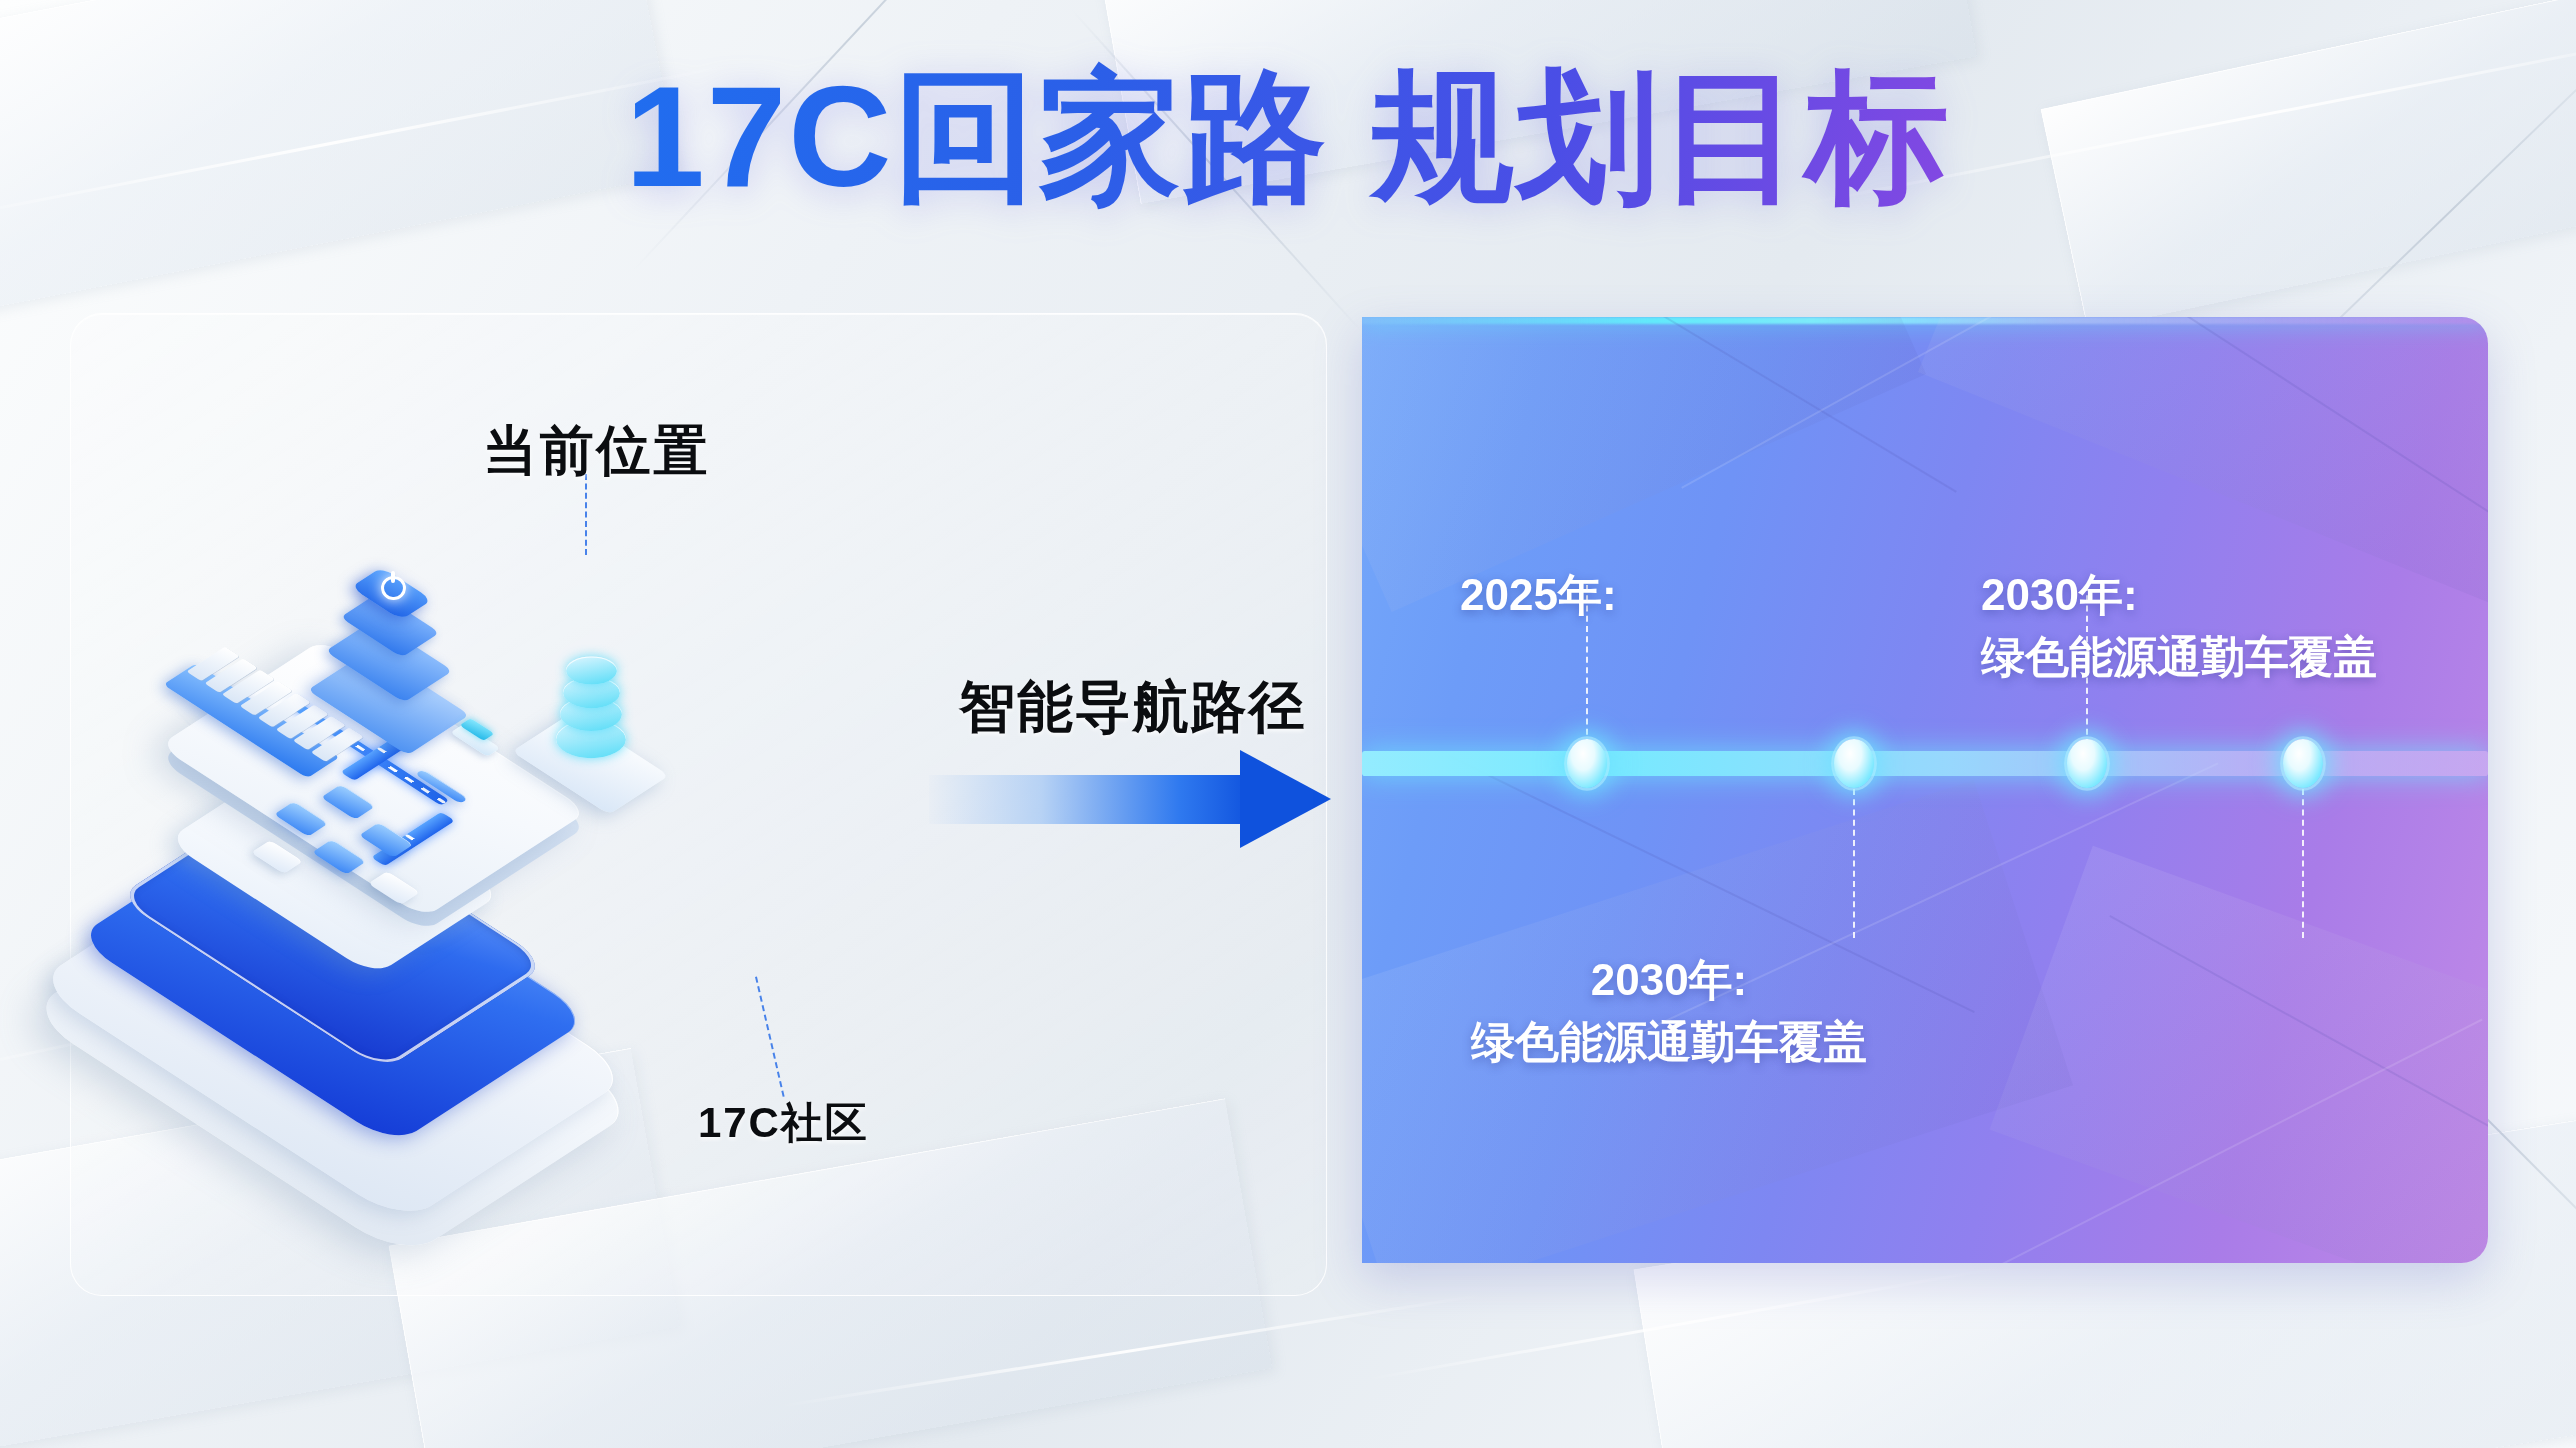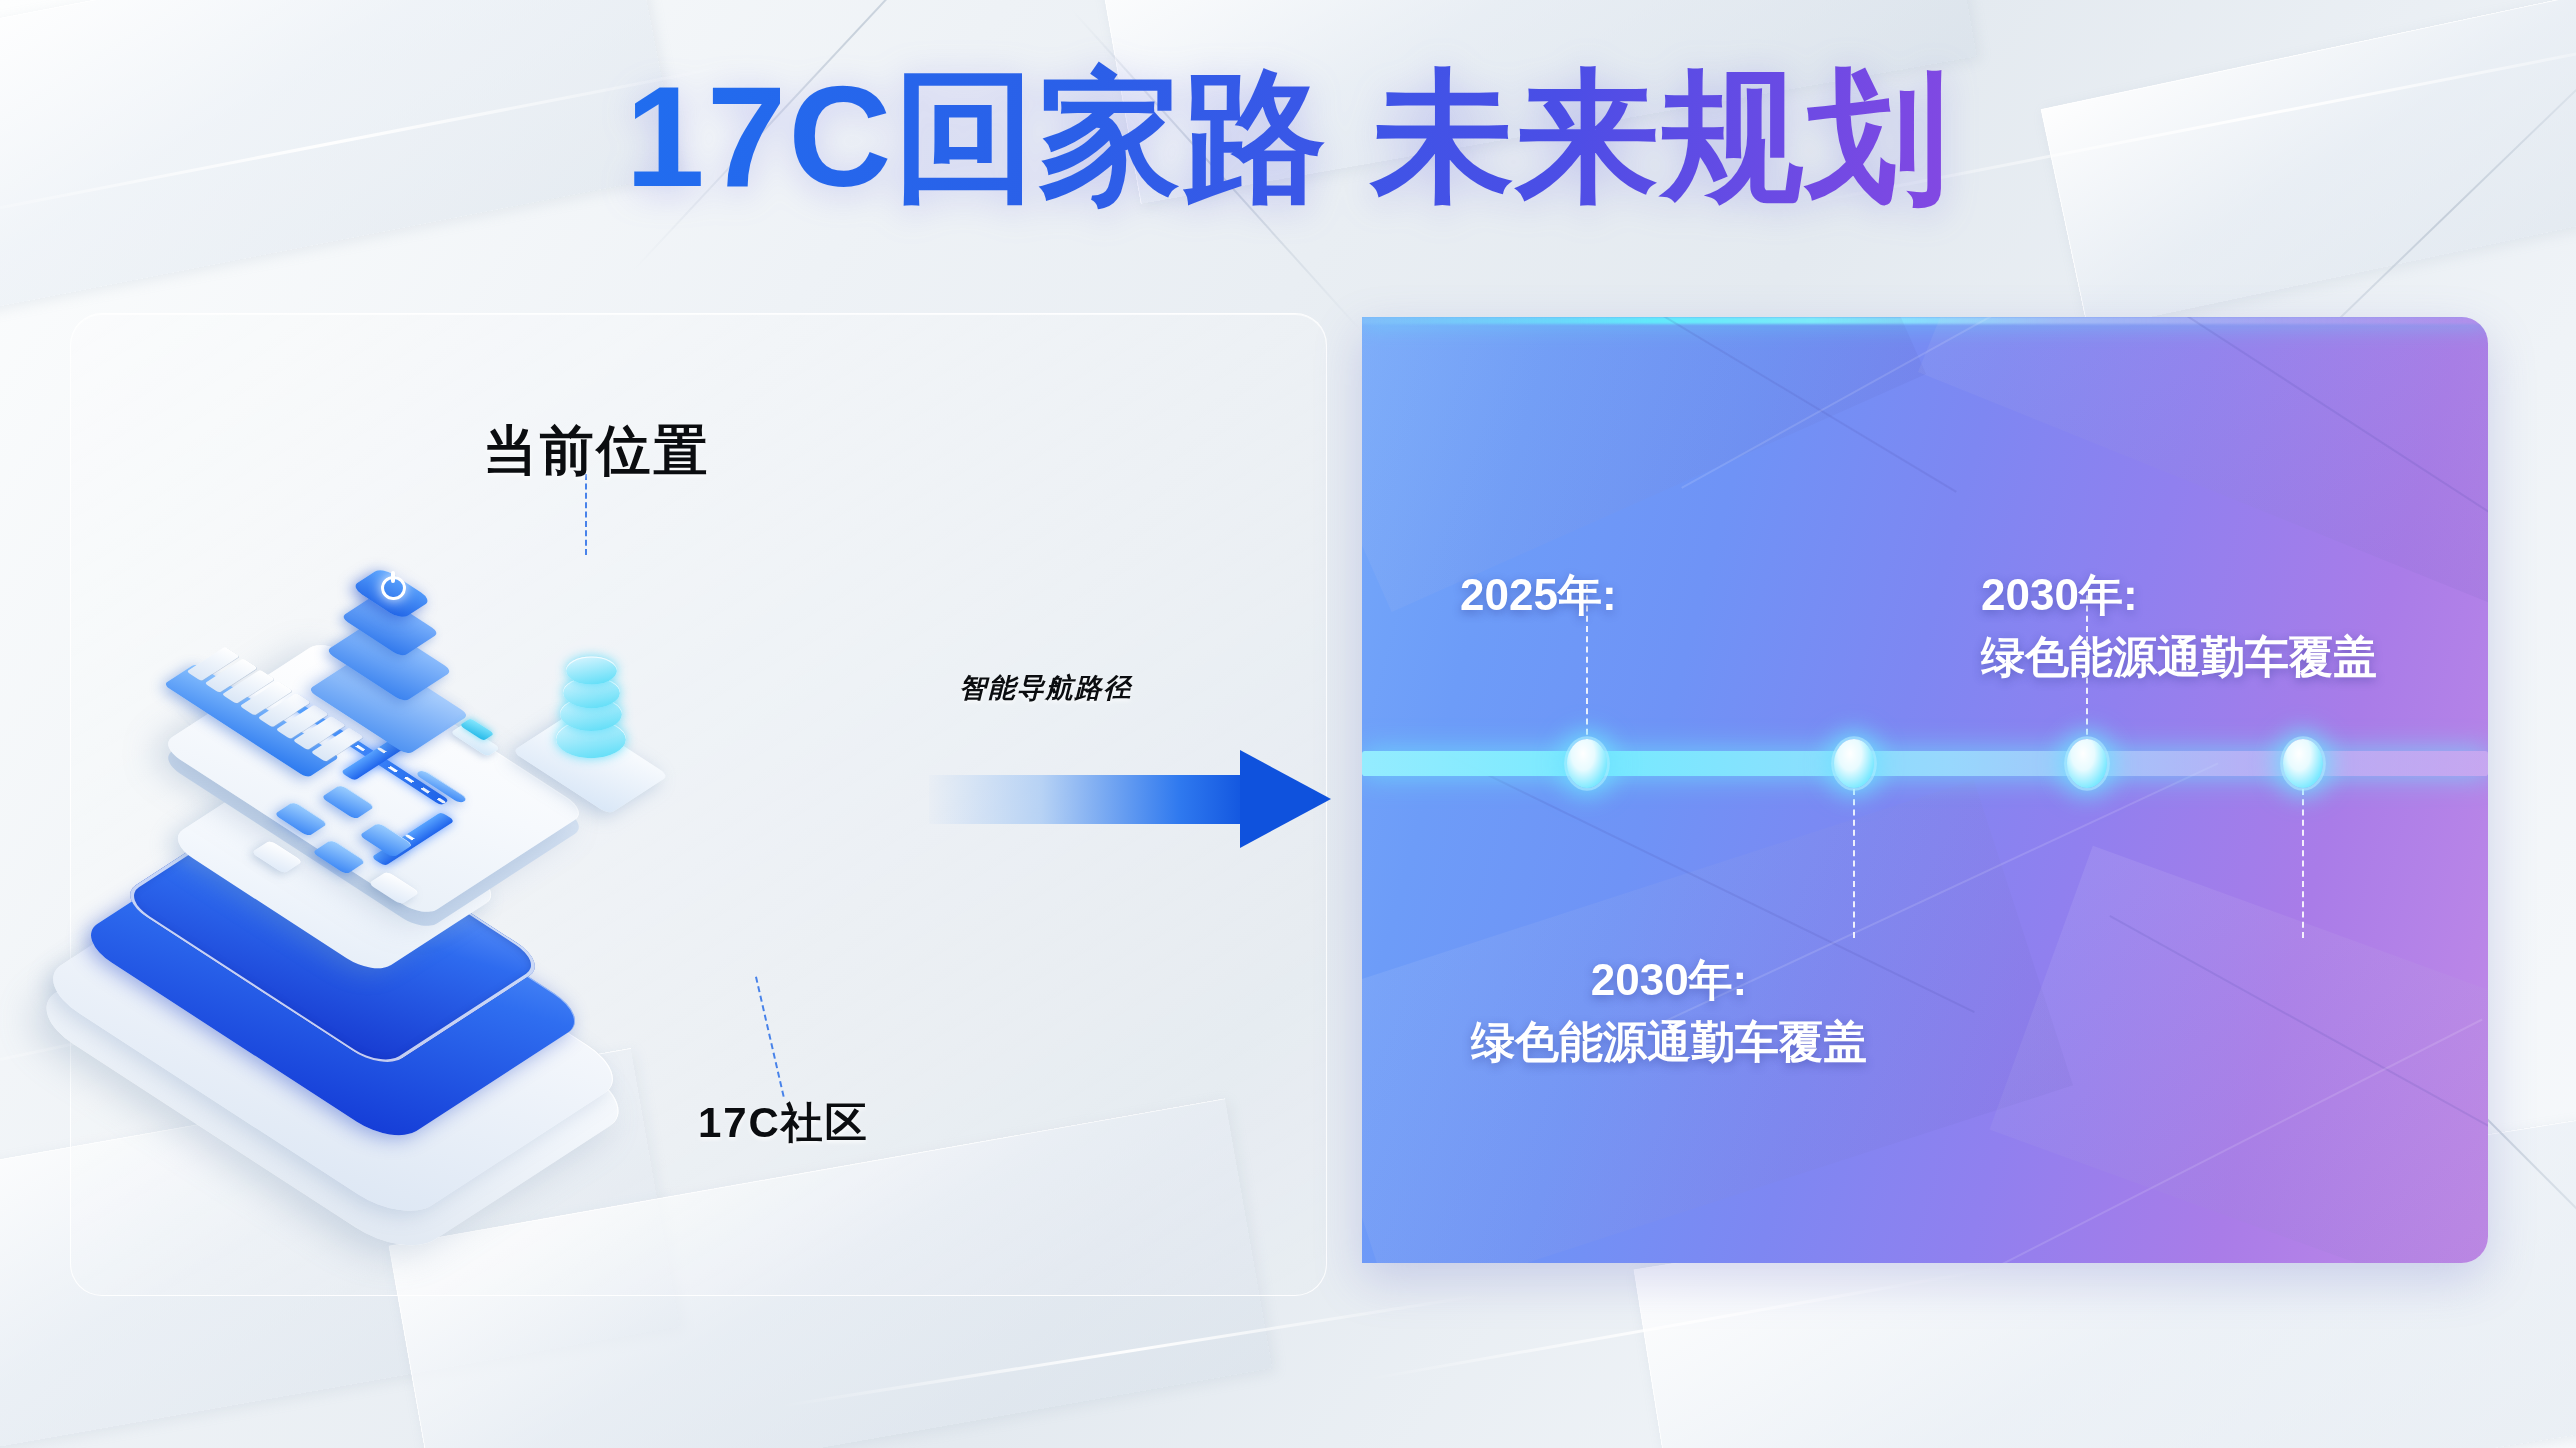--- a/index.html
+++ b/index.html
@@ -273,21 +273,21 @@
   
   .blk-label {
     position:absolute;
     color:#0b0d10;
     font-weight:bold;
     white-space:nowrap;
     text-shadow:0 1.9px 4.7px rgba(255,255,255,.9);
   }
   #lbl-current { left:483px; top:415px; font-size:54px; letter-spacing:2.8px; }
   #lbl-comm    { left:698px; top:1095px; font-size:42px; letter-spacing:1.9px; }
-  #lbl-nav     { left:959px; top:670px; font-size:27px; letter-spacing:1.9px;font-style:italic; }
+  #lbl-nav     { left:959px; top:670px; font-size:56px; letter-spacing:1.9px; }
 
   
   #arrow {
     position:absolute; left:929px; top:750px;
     width:401px; height:98px;
   }
   #arrow .shaft {
     position:absolute; left:0; top:24.5px;
     width:321px; height:49px;
     background:linear-gradient(90deg, rgba(90,150,235,.02) 0%, rgba(120,175,245,.45) 35%, #2f79ef 78%, #1053de 100%);
@@ -422,21 +422,21 @@
   <div class="seam dark" style="left:528px;top:28px;width:661px;transform:rotate(-47deg);"></div>
   <div class="seam" style="left:1793px;top:113px;width:944px;transform:rotate(-11deg);"></div>
   <div class="seam dark" style="left:2151px;top:217px;width:585px;transform:rotate(-44deg);"></div>
   <div class="seam" style="left:-57px;top:1014px;width:528px;transform:rotate(-12deg);"></div>
   <div class="seam dark" style="left:113px;top:849px;width:396px;transform:rotate(46deg);"></div>
   <div class="seam" style="left:1359px;top:1321px;width:661px;transform:rotate(-10deg);"></div>
   <div class="seam dark" style="left:2227px;top:1113px;width:510px;transform:rotate(45deg);"></div>
   <div class="seam" style="left:774px;top:1349px;width:717px;transform:rotate(-9deg);"></div>
   <div class="seam dark" style="left:1000px;top:170px;width:434px;transform:rotate(48deg);"></div>
 
-  <h1 id="title"><span>17C回家路</span><span class="gap"></span><span>未来规划</span></h1>
+  <h1 id="title"><span>17C回家路</span><span class="gap"></span><span>规划目标</span></h1>
 
   <div id="left-card"></div>
 
   <div id="scene">
 
     <div class="slab" id="slab-outer"></div>
     <div class="slab" id="slab-rim"></div>
     <div class="slab" id="slab-blue"></div>
     <div class="slab" id="slab-blue-in"></div>
     <div class="slab" id="slab-white-top"></div>

